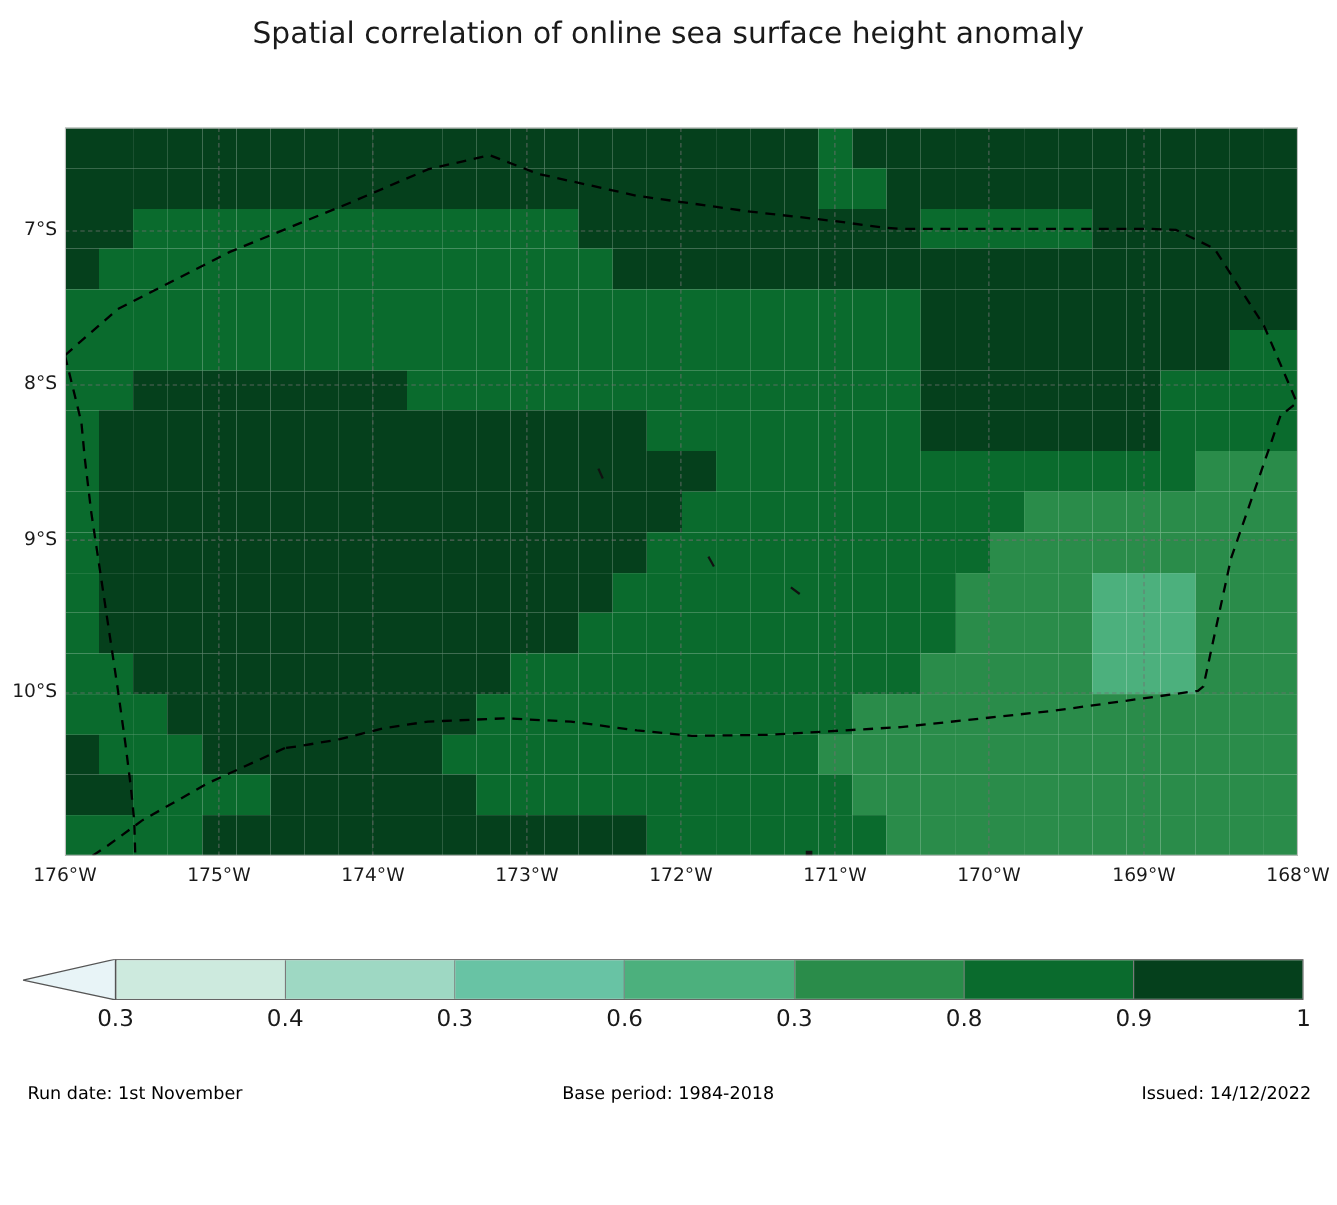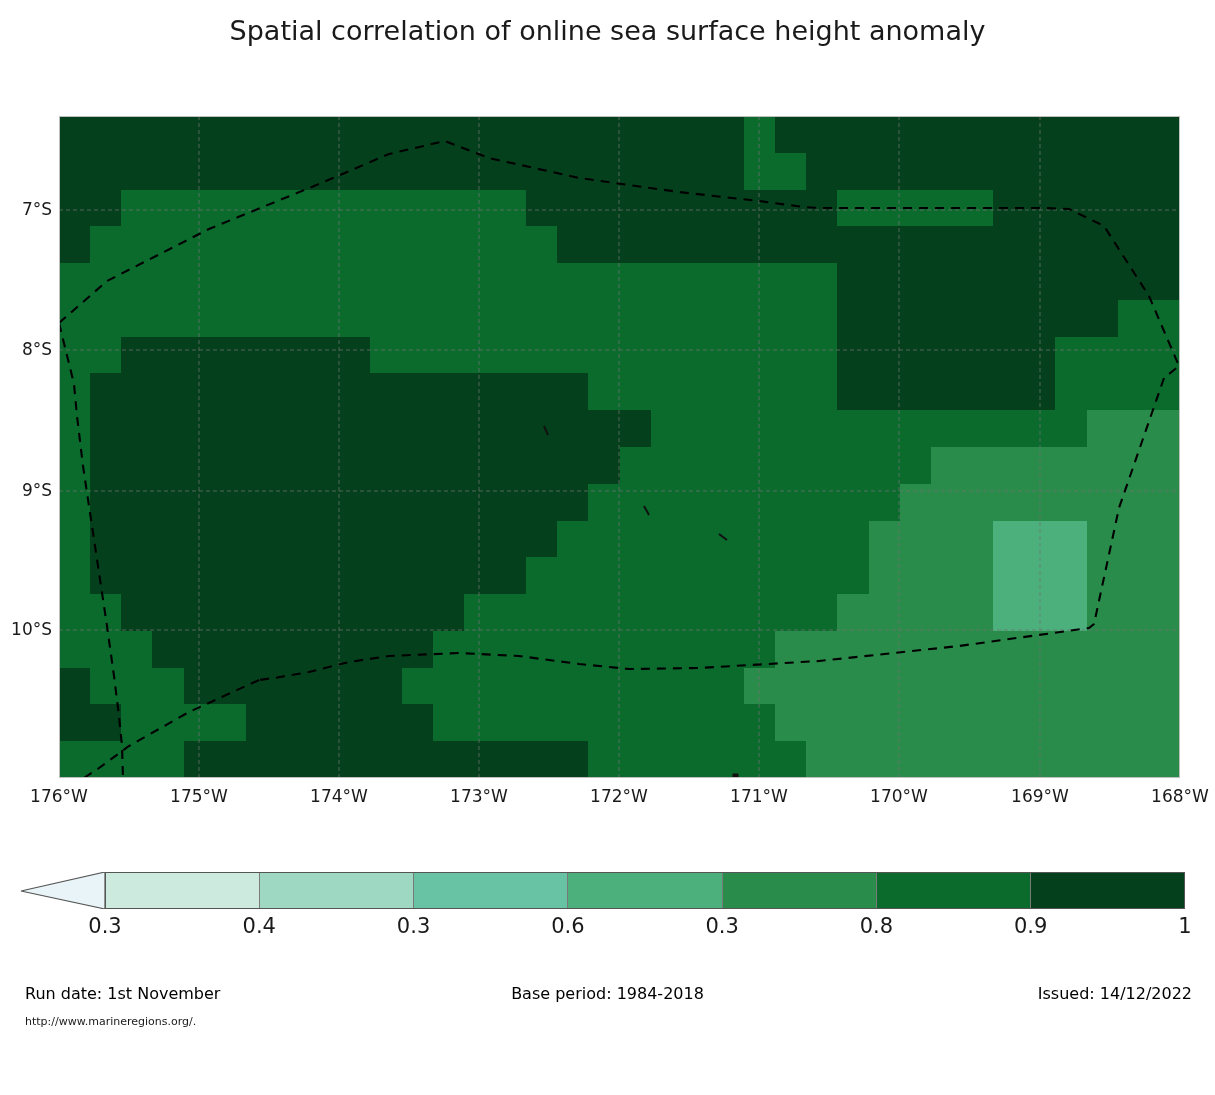--- a/index.html
+++ b/index.html
@@ -807,14 +807,13 @@
       <div class="cbtick" style="left: 1185px;">1</div>
     </div>
 </div>
 
 <div id="meta">
   <div class="m1">Run date: 1st November</div>
   <div class="m2">Base period: 1984-2018</div>
   <div class="m3">Issued: 14/12/2022</div>
 </div>
 <div id="notes">
-  <div class="n4">http://www.marineregions.org/.</div>
 </div>
 
 </body></html>

